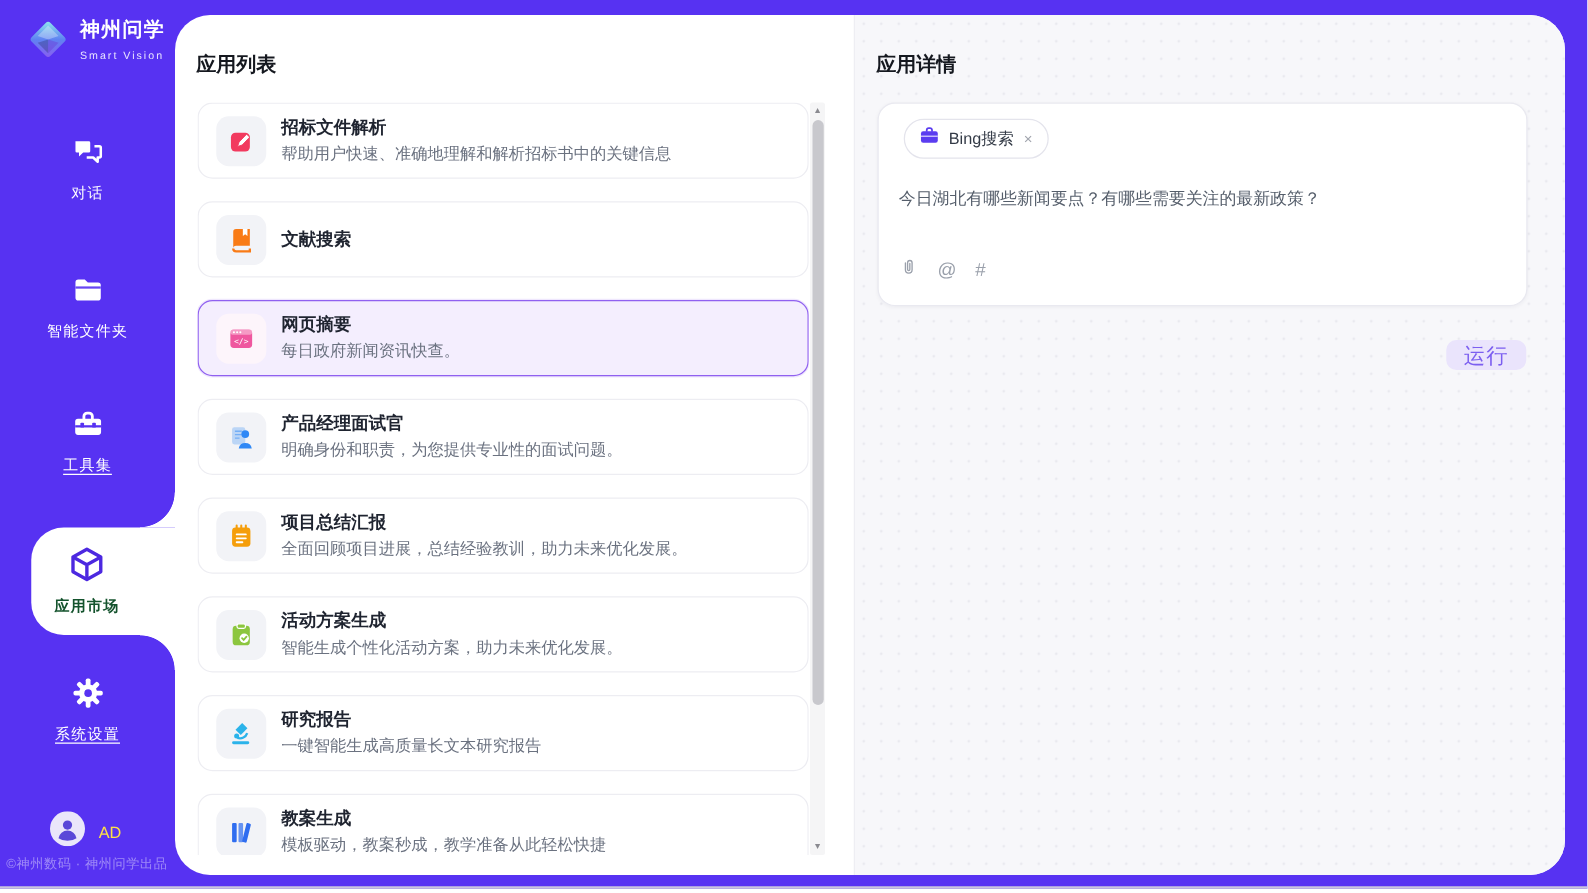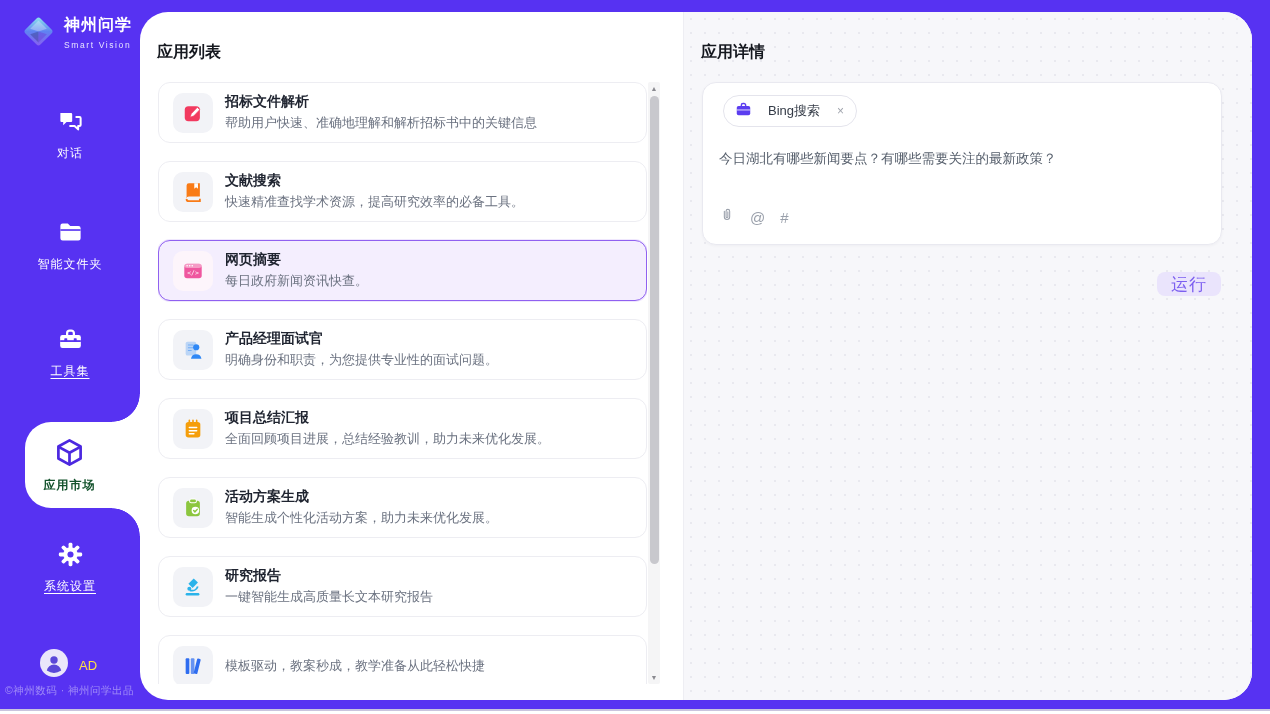--- a/index.html
+++ b/index.html
@@ -55,21 +55,21 @@
   .scroll-arrow { position:absolute; left:0; width:12px; height:13px; font-size:7px; color:#8a8a90; text-align:center; line-height:13px; cursor:pointer; }
   .scroll-up { top:0; } .scroll-down { bottom:0; }
   .scroll-thumb { position:absolute; left:1.5px; top:14px; width:9px; height:468px; background:#c8c8cd; border-radius:5px; cursor:pointer; }
 
   .right-panel { position:relative; flex:1; height:100%; background-color:#f7f7fa;
     background-image:radial-gradient(#e9e9ef 1px, transparent 1.3px); background-size:14px 14px; }
   .right-panel .panel-title { position:absolute; left:17px; top:30px; }
 
   .input-card { position:absolute; left:18px; top:70px; width:520px; height:163px; background:#fff;
     border:1px solid #e9e9f0; border-radius:14px; box-shadow:0 1px 3px rgba(30,30,60,0.04); }
-  .tool-tag { position:absolute; left:20px; top:12px; height:32px; display:inline-flex; align-items:center; gap:16px;
+  .tool-tag { position:absolute; left:20px; top:12px; height:32px; display:inline-flex; align-items:center; gap:7px;
     padding:0 11px; background:#fff; border:1px solid #e4e4ec; border-radius:17px; cursor:pointer; }
   .tool-tag .tag-label { font-size:13px; color:#333a46; }
   .tool-tag .tag-close { font-size:12px; color:#a0a4ad; cursor:pointer; padding:0 1px; }
   .query-text { position:absolute; left:16px; top:66px; width:480px; font-size:13.5px; color:#555e6b; line-height:20px; cursor:text; }
   .tool-row { position:absolute; left:16px; bottom:16px; display:flex; align-items:center; gap:15px; }
   .tool-row .glyph { font-size:15px; color:#9aa0ab; cursor:pointer; }
 
   .run-btn { position:absolute; top:260px; right:31px; height:24px; padding:0 14px; background:#eae4fc; color:#7c5ff0;
     font-size:17px; border:none; border-radius:8px; cursor:pointer; font-family:inherit; letter-spacing:1px; }
 </style>
@@ -203,21 +203,20 @@
         <div class="app-card" style="--icon-color: #f97b16;">
           <span class="card-icon">
             <svg width="22" height="22" viewBox="0 0 24 24">
               <path d="M5 5a2.5 2.5 0 0 1 2.5-2.5H19.5V17H7.5A2.5 2.5 0 0 0 5 19.5z" fill="currentColor"></path>
               <path d="M5 19.5A2.5 2.5 0 0 0 7.5 22H19.5v-2.6" fill="none" stroke="currentColor" stroke-width="2"></path>
               <path d="M13.4 2.5v6l2-1.6 2 1.6v-6z" fill="#fff"></path>
             </svg>
           </span>
           <span class="card-text">
             <span class="card-title">文献搜索</span>
-            <span class="card-desc">快速精准查找学术资源，提高研究效率的必备工具。</span>
           </span>
         </div>
 
         <div class="app-card selected" style="--icon-color: #ef579f;">
           <span class="card-icon">
             <svg width="22" height="22" viewBox="0 0 24 24">
               <rect x="2.5" y="4" width="19" height="16" rx="3" fill="currentColor"></rect>
               <rect x="2.5" y="4" width="19" height="4.6" rx="3" fill="#fff" opacity="0.4"></rect>
               <circle cx="5.6" cy="6.3" r="0.9" fill="#fff"></circle>
                 <circle cx="8.4" cy="6.3" r="0.9" fill="#fff"></circle>
@@ -293,20 +292,21 @@
         <div class="app-card" style="--icon-color: #2f6df0;">
           <span class="card-icon">
             <svg width="22" height="22" viewBox="0 0 24 24">
               <rect x="4" y="3.6" width="4" height="17" rx="1" fill="currentColor"></rect>
               <rect x="9.6" y="3.6" width="4" height="17" rx="1" fill="currentColor" opacity="0.72"></rect>
               <rect x="14.6" y="3.8" width="4" height="17" rx="1" transform="rotate(14 16.6 12.3)" fill="currentColor"></rect>
               <path d="M6 7h0M11.6 7h0" stroke="#fff" stroke-width="1.4"></path>
             </svg>
           </span>
           <span class="card-text">
+            <span class="card-title">教案生成</span>
             <span class="card-desc">模板驱动，教案秒成，教学准备从此轻松快捷</span>
           </span>
         </div>
 
       </div>
 
       <div class="scrollbar">
         <div class="scroll-arrow scroll-up">▲</div>
         <div class="scroll-thumb"></div>
         <div class="scroll-arrow scroll-down">▼</div>

